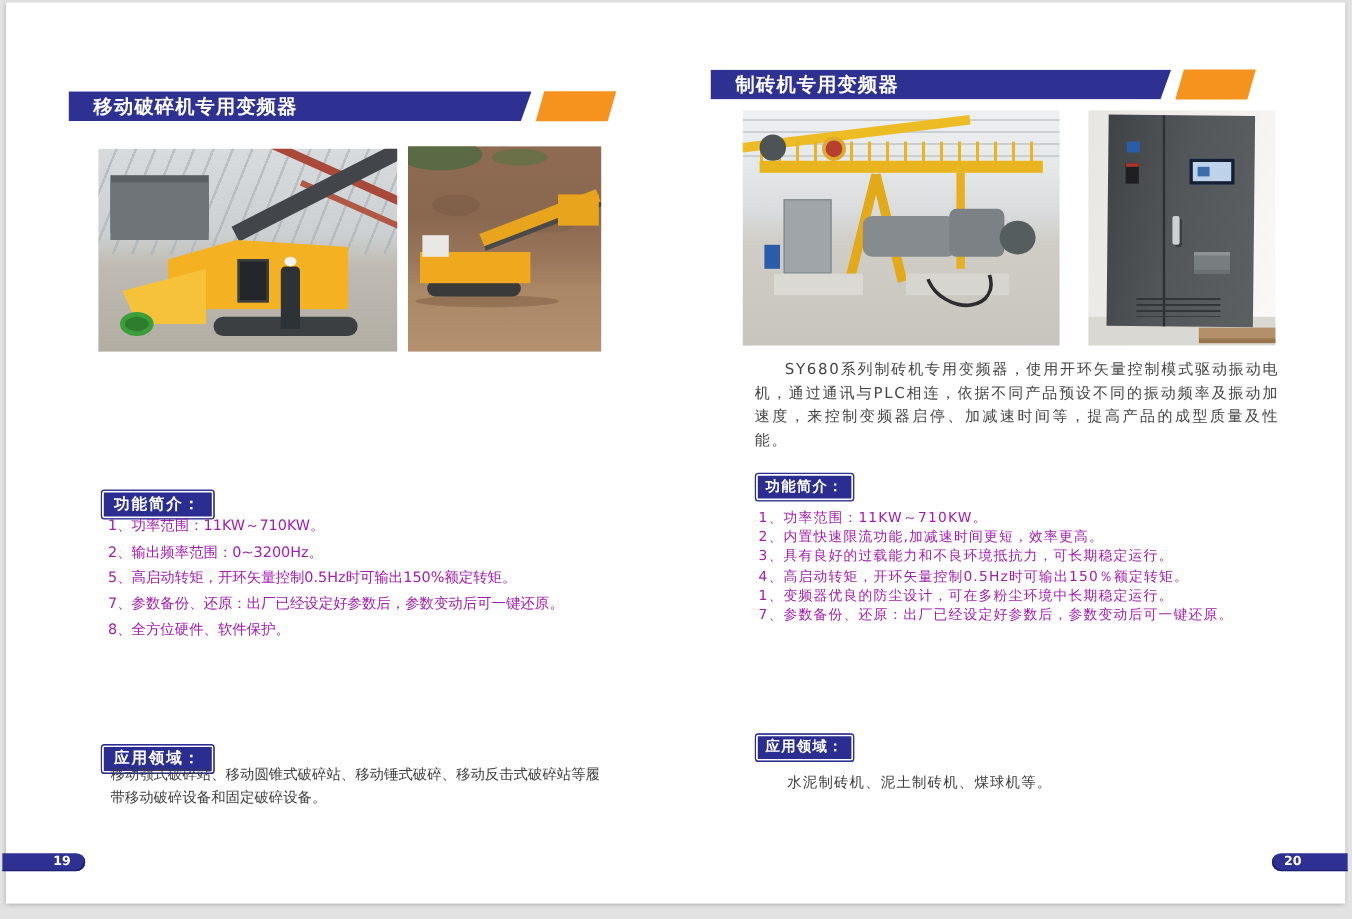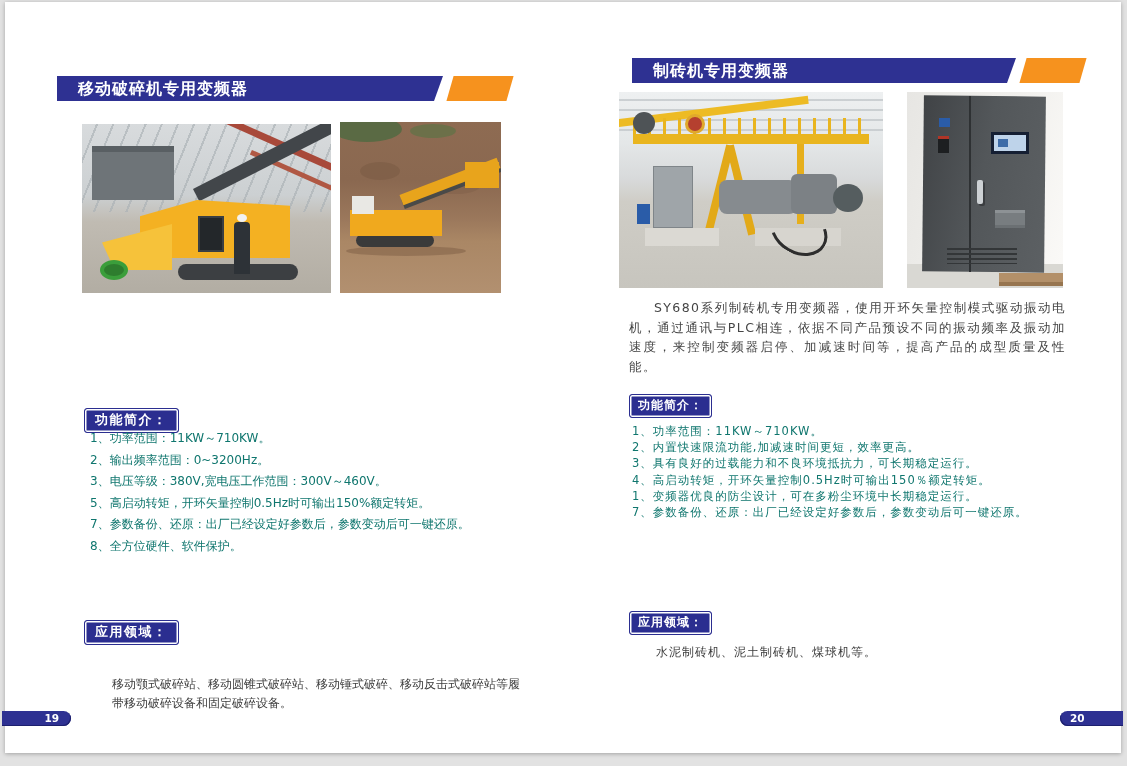--- a/index.html
+++ b/index.html
@@ -6,37 +6,37 @@
   html,body { width:1127px; height:766px; }
   body { font-family:"DejaVu Sans","Liberation Sans",sans-serif; background:#e2e2e2; position:relative; overflow:hidden; }
   .canvas { position:absolute; inset:0; }
   .sheet { position:absolute; left:5px; top:2px; right:6px; bottom:13px; background:#ffffff; box-shadow:0 1px 4px rgba(0,0,0,.28); }
 
   
   .titlebar { position:absolute; height:25px; display:flex; align-items:stretch; }
   .titlebar .navy { flex:1; background:#2e3192; color:#fff; font-size:16px; font-weight:bold; letter-spacing:1px; line-height:25px; padding-left:21px; clip-path:polygon(0 0,100% 0,calc(100% - 9px) 100%,0 100%); }
   .titlebar .orange { width:60px; background:#f6921e; transform:skewX(-16deg); margin-left:7px; }
   .tb-left { left:57px; top:76px; width:453px; }
-  .tb-right { left:632px; top:58px; width:451px; }
+  .tb-right { left:592px; top:58px; width:451px; }
 
   
   .intro { position:absolute; color:#454545; font-size:12.5px; line-height:20.5px; text-indent:2em; text-align:justify; }
   .intro-left { left:78px; top:310px; width:434px; letter-spacing:.3px; }
   .intro-right { left:629px; top:298px; width:437px; letter-spacing:1.4px; line-height:19.5px; }
 
   .badge { position:absolute; display:inline-block; background:#2b2e90; color:#fff; font-weight:bold; border-radius:3px; border:1px solid #2b2e90; box-shadow:inset 0 0 0 1.5px #ffffff; }
   .badge-lg { font-size:13px; letter-spacing:1.5px; padding:2px 10px 3px; }
   .badge-sm { font-size:12px; letter-spacing:1px; padding:2px 8px 3px; }
 
-  ol.features { position:absolute; list-style:none; color:#0f766e; }
+  ol.features { position:absolute; list-style:none; color:#a21caf; }
   .feat-left { left:90px; top:429px; width:428px; font-size:12px; line-height:19px; }
   .feat-left li { margin-bottom:2.5px; }
   .feat-right { left:632px; top:423px; width:436px; font-size:11.5px; line-height:16.2px; letter-spacing:1px; }
   .app-text { position:absolute; color:#3d3d3d; }
-  .app-left { left:92px; top:675px; width:410px; font-size:12px; line-height:19px;margin-left:20px; }
+  .app-left { left:92px; top:636px; width:410px; font-size:12px; line-height:19px; }
   .app-right { left:656px; top:644px; width:380px; font-size:12px; letter-spacing:1px; }
 
   
   .pill { position:absolute; top:711px; height:15px; line-height:14px; background:#2e3192; color:#fff; font-size:10.5px; font-weight:bold; }
   .pill-19 { left:2px; width:69px; border-radius:0 8px 8px 0; text-align:right; padding-right:12px; box-shadow:inset -1px -1px 0 #1d206e; }
   .pill-20 { right:4px; width:63px; border-radius:8px 0 0 8px; text-align:left; padding-left:10px; box-shadow:inset 1px -1px 0 #1d206e; }
 
   
   .photo { position:absolute; overflow:hidden; }
   .photo * { position:absolute; }
@@ -150,21 +150,20 @@
     <div class="cab"></div>
     <div class="conv"></div>
     <div class="convhead"></div>
   </div>
 
 
   <span class="badge badge-lg" style="left:84px; top:408px;">功能简介：</span>
   <ol class="features feat-left">
     <li>1、功率范围：11KW～710KW。</li>
     <li>2、输出频率范围：0~3200Hz。</li>
-    <li>3、电压等级：380V,宽电压工作范围：300V～460V。</li>
     <li>5、高启动转矩，开环矢量控制0.5Hz时可输出150%额定转矩。</li>
     <li>7、参数备份、还原：出厂已经设定好参数后，参数变动后可一键还原。</li>
     <li>8、全方位硬件、软件保护。</li>
   </ol>
 
   <span class="badge badge-lg" style="left:84px; top:620px;">应用领域：</span>
   <p class="app-text app-left">移动颚式破碎站、移动圆锥式破碎站、移动锤式破碎、移动反击式破碎站等履带移动破碎设备和固定破碎设备。</p>
 
   <div class="pill pill-19">19</div>
 

